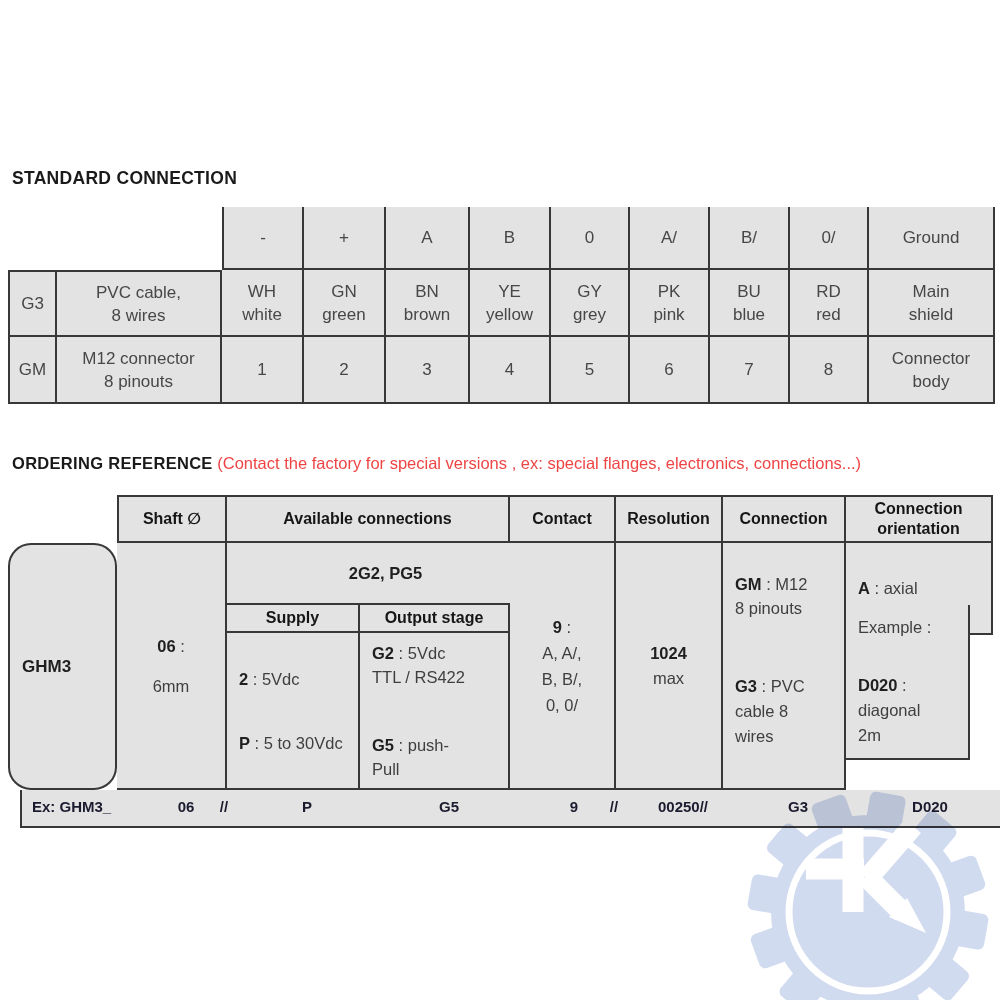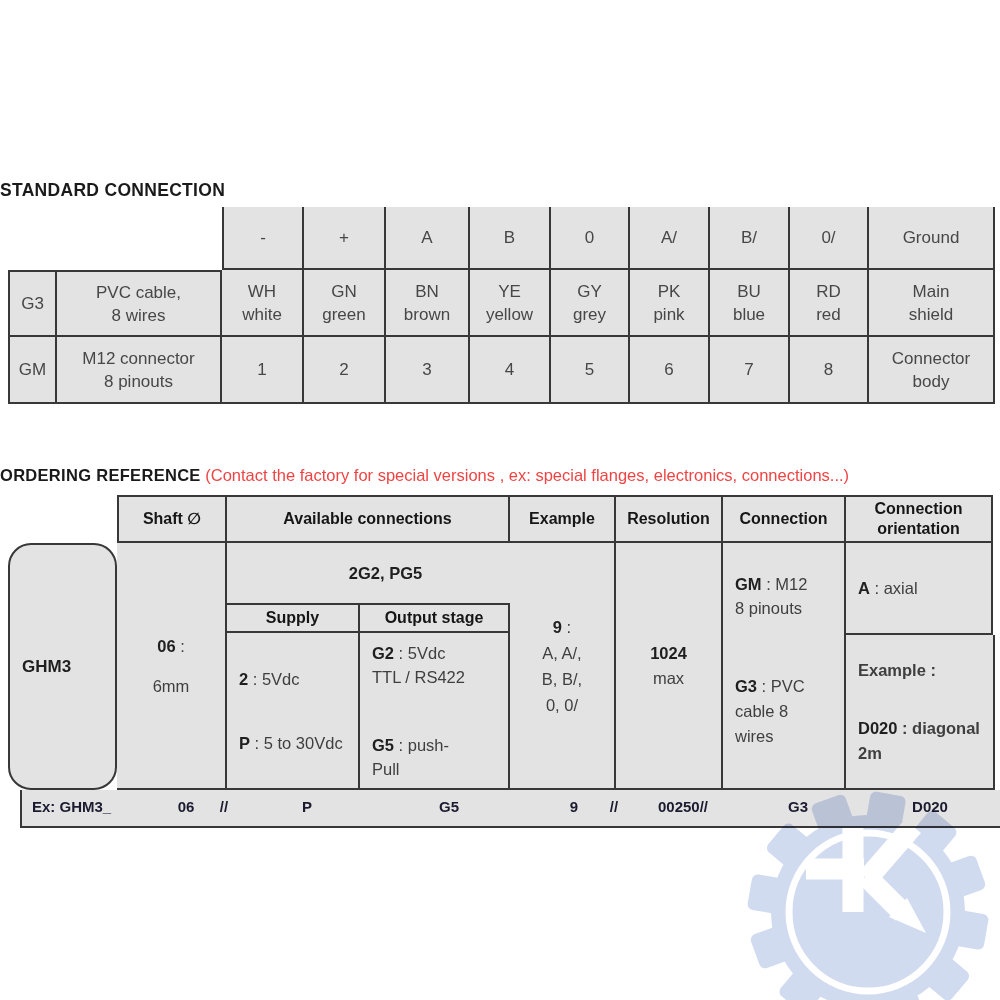--- a/index.html
+++ b/index.html
@@ -1,19 +1,19 @@
 <!DOCTYPE html>
 <html><head>
 <meta charset="utf-8">
 <style>
   html,body{margin:0;padding:0;background:#fff;}
   #page{position:relative;width:1000px;height:1000px;background:#ffffff;overflow:hidden;
         font-family:"Liberation Sans","DejaVu Sans",sans-serif;color:#454545;}
 
-  .sec-title{position:absolute;left:0;font-weight:bold;font-size:17.5px;color:#1a1a1a;letter-spacing:.3px;margin-top:12px;}
+  .sec-title{position:absolute;left:12px;font-weight:bold;font-size:17.5px;color:#1a1a1a;letter-spacing:.3px;}
   .sec-title .rest{font-weight:normal;color:#ef4444;letter-spacing:0;}
 
   
   #t1{position:absolute;left:8px;top:207px;display:grid;
       grid-template-columns:49px 165px 82px 82px 84px 81px 79px 80px 80px 79px 126px;
       grid-template-rows:63px 67px 67px;}
   .t1c{background:#e3e3e3;border-right:2px solid #383838;border-bottom:2px solid #383838;
        display:flex;align-items:center;justify-content:center;text-align:center;
        font-size:17px;line-height:23px;white-space:pre-line;box-sizing:border-box;color:#474747;}
   .corner{background:transparent;border:none;grid-column:span 2;}
@@ -98,21 +98,21 @@
   </div>
 
   <div class="sec-title" style="top:454px;font-size:16.5px;">
     <span>ORDERING REFERENCE</span><span class="rest"> (Contact the factory for special versions , ex: special flanges, electronics, connections...)</span>
   </div>
 
   <div>
 
     <div class="t2c hdr bl bt" style="left:117px;top:495px;width:110px;height:48px;">Shaft ∅</div>
     <div class="t2c hdr bt" style="left:227px;top:495px;width:283px;height:48px;">Available connections</div>
-    <div class="t2c hdr bt" style="left:510px;top:495px;width:106px;height:48px;">Example</div>
+    <div class="t2c hdr bt" style="left:510px;top:495px;width:106px;height:48px;">Contact</div>
     <div class="t2c hdr bt" style="left:616px;top:495px;width:107px;height:48px;">Resolution</div>
     <div class="t2c hdr bt" style="left:723px;top:495px;width:123px;height:48px;">Connection</div>
     <div class="t2c hdr bt" style="left:846px;top:495px;width:147px;height:48px;">Connection
 orientation</div>
 
     <div class="t2c bl bt lft" style="left:8px;top:543px;width:109px;height:247px;font-weight:bold;font-size:17px;color:#1f1f1f;border-radius:23px;">GHM3</div>
 
     <div class="t2c cen lh20" style="left:117px;top:543px;width:110px;height:247px;">
       <div><b>06</b><span> :
 
@@ -156,21 +156,21 @@
     </div>
     <div class="t2c lft lh25" style="left:723px;top:635px;width:123px;height:155px;">
       <div><b>G3</b><span> : PVC
 cable 8
 wires</span></div>
     </div>
 
     <div class="t2c lft" style="left:846px;top:543px;width:147px;height:92px;">
       <div><b>A</b><span> : axial</span></div>
     </div>
-    <div class="t2c lft lh25" style="left:846px;top:635px;width:149px;height:155px;font-weight:bold;">
+    <div class="t2c lft lh25" style="left:846px;top:605px;width:124px;height:155px;">
       <div>
         <div class="par">Example :</div>
         <div class="par" style="margin-top:8px;"><b>D020</b><span> : diagonal
 2m</span></div>
       </div>
     </div>
 
     <div id="exrow">
       <span style="left:10px;">Ex: GHM3_</span>
       <span class="ci" style="left:164px;">06</span>

